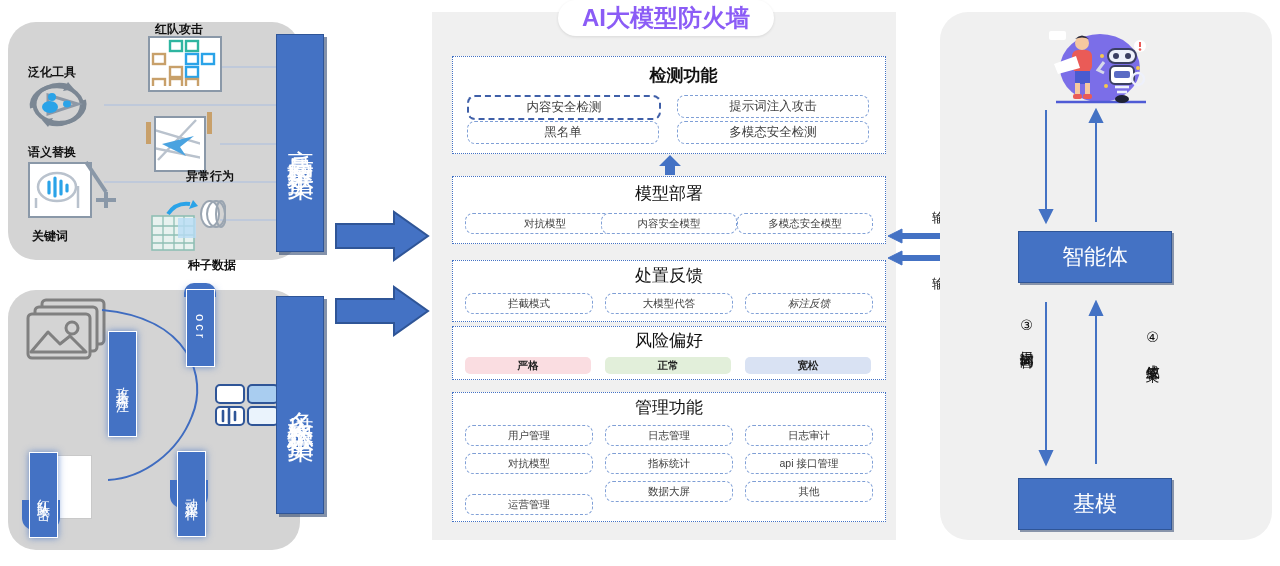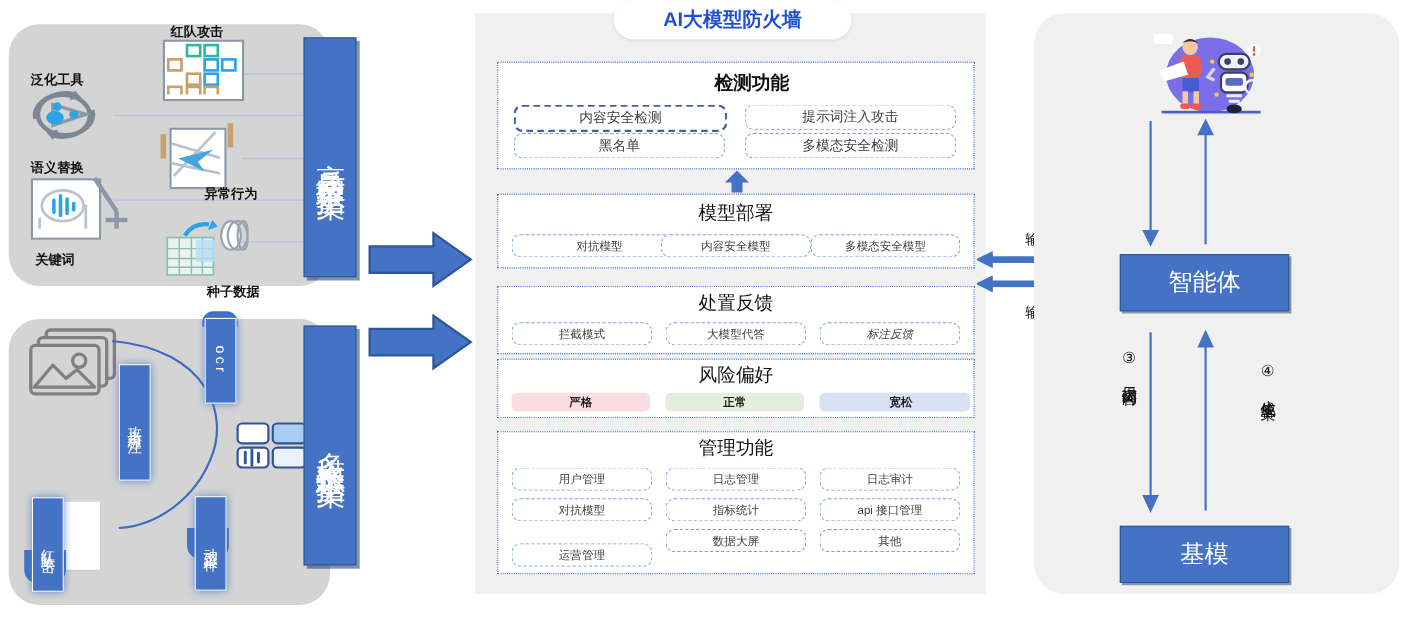--- a/index.html
+++ b/index.html
@@ -27,21 +27,21 @@
         box-shadow:0 0 7px rgba(68,114,196,.75);
         display:flex;align-items:center;justify-content:center;}
   .chip .vtext{font-size:13px;letter-spacing:3px;line-height:1;}
   .chip-stub{background:#4472c4;border-radius:0 0 10px 10px;}
   .chip-stub-top{background:#4472c4;border-radius:10px 10px 0 0;}
 
   
   .center-panel{background:#f0f0f0;}
   .title-pill{background:#ffffff;border-radius:22px;
               display:flex;align-items:center;justify-content:center;
-              font-size:18px;font-weight:600;color:#1d4ed8;
+              font-size:24px;font-weight:600;color:#8b5cf6;
               box-shadow:0 1px 3px rgba(0,0,0,.10);}
   .sect{background:#ffffff;border:1px dotted #4472c4;}
   .sect-title{text-align:center;font-size:17px;color:#111;}
   .sect-title.bold{font-weight:700;padding-left:29px;}
   .pill{border:1px dashed #7f9fd6;border-radius:8px;height:19px;
         display:flex;align-items:center;justify-content:center;
         font-size:10.5px;color:#404040;background:#fff;}
   .pill.em{border:2px dashed #3f5fa8;}
   .pill.lg{height:21px;font-size:12.5px;}
   .tag{border-radius:5px;height:17px;display:flex;align-items:center;
@@ -274,21 +274,21 @@
       <div class="pill abs" style="left:152px;top:6px;width:126px;">大模型代答</div>
       <div class="pill abs" style="left:292px;top:6px;width:126px;font-style:italic;">标注反馈</div>
     </div>
   </div>
 
   <div class="abs sect" style="left:452px;top:326px;width:432px;height:52px;">
     <div class="sect-title" style="margin-top:2px;">风险偏好</div>
     <div style="position:relative;height:24px;font-weight:bold;">
       <div class="tag abs" style="left:12px;top:5px;width:126px;background:#fadde1;">严格</div>
       <div class="tag abs" style="left:152px;top:5px;width:126px;background:#e2efda;">正常</div>
-      <div class="tag abs" style="left:292px;top:5px;width:126px;background:#d9e2f3;padding-left:11px;">宽松</div>
+      <div class="tag abs" style="left:292px;top:5px;width:126px;background:#d9e2f3;">宽松</div>
     </div>
   </div>
 
   <div class="abs sect" style="left:452px;top:392px;width:432px;height:128px;">
     <div class="sect-title" style="margin-top:3px;">管理功能</div>
     <div style="position:relative;height:96px;">
       <div class="pill abs" style="left:12px;top:6px;width:126px;">用户管理</div>
       <div class="pill abs" style="left:152px;top:6px;width:126px;">日志管理</div>
       <div class="pill abs" style="left:292px;top:6px;width:126px;">日志审计</div>
 

